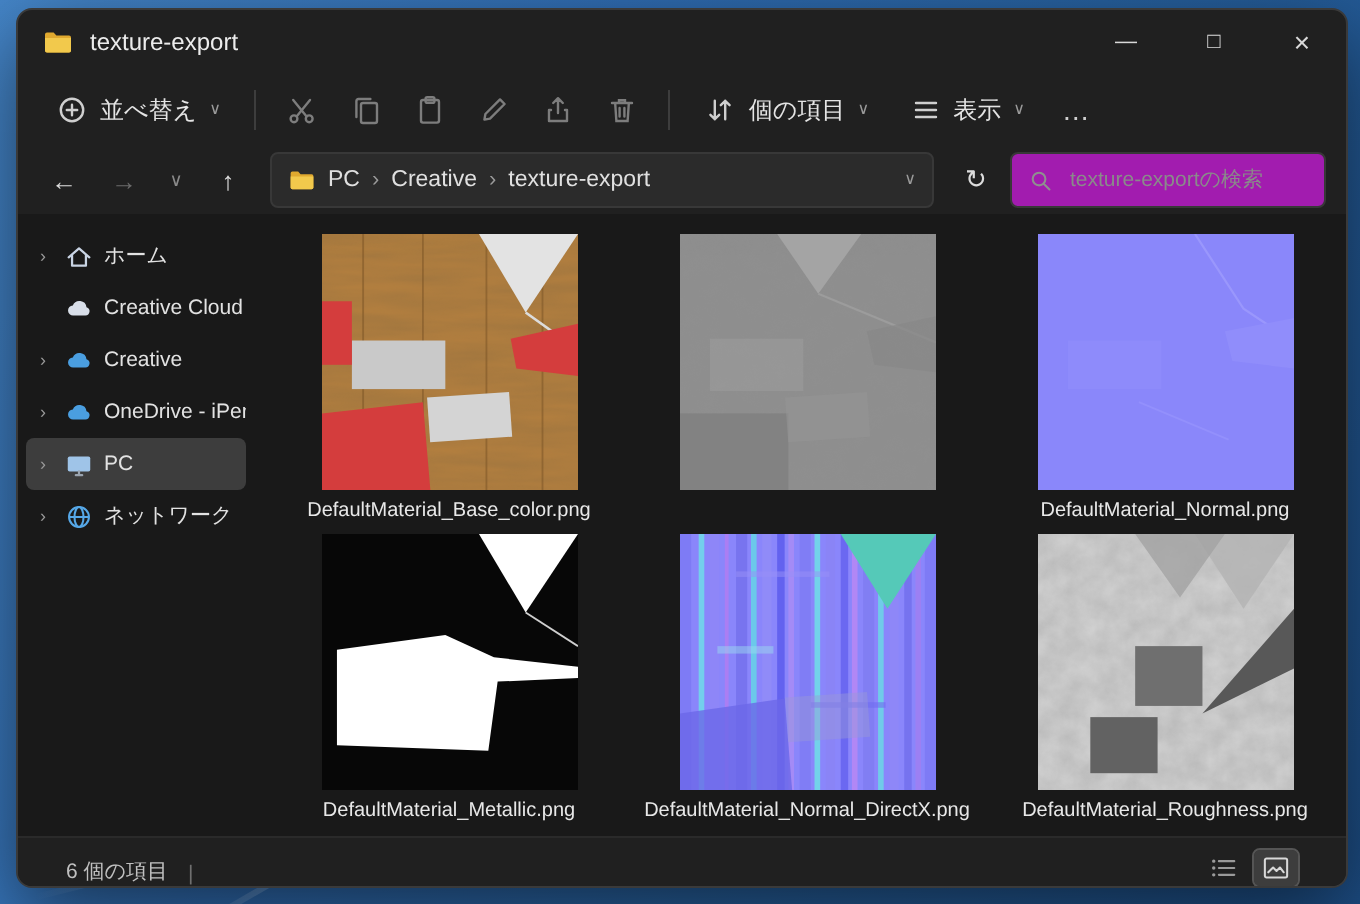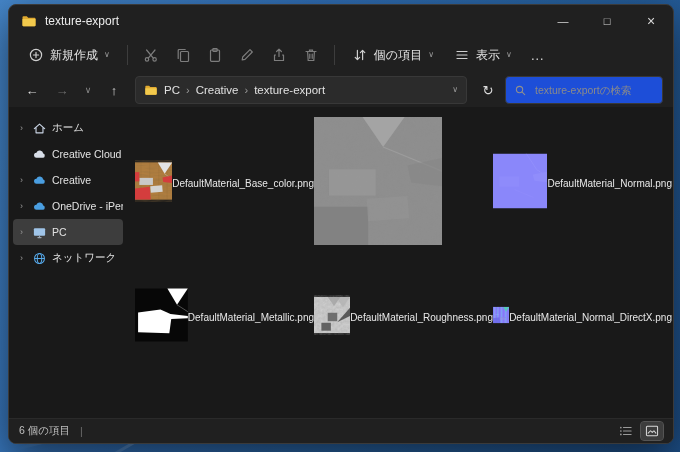--- a/index.html
+++ b/index.html
@@ -33,37 +33,37 @@
   .more-btn{font-size:14px;color:#cfcfcf;letter-spacing:1px;}
   
   .addressrow{height:34px;flex:none;display:flex;align-items:center;padding:0 10px;gap:4px;}
   .nav-btn{width:26px;height:26px;display:flex;align-items:center;justify-content:center;border-radius:4px;font-size:13px;color:#dcdcdc;}
   .nav-btn.dim{color:#6b6b6b;}
   .nav-btn.small{font-size:9px;width:18px;color:#8a8a8a;}
   .addressbar{flex:1;height:26px;background:#2b2b2b;border:1px solid #383838;border-radius:4px;display:flex;align-items:center;gap:6px;padding:0 8px;font-size:11.5px;color:#e0e0e0;margin:0 4px;min-width:0;}
   .crumb{white-space:nowrap;}
   .crumb-sep{color:#9a9a9a;font-size:11px;}
   .addr-spacer{flex:1;}
-  .searchbox{width:140px;height:26px;background:#1d4ed8;border:1px solid #383838;border-radius:4px;display:flex;align-items:center;gap:6px;padding:0 8px;flex:none;}
+  .searchbox{width:140px;height:26px;background:#a21caf;border:1px solid #383838;border-radius:4px;display:flex;align-items:center;gap:6px;padding:0 8px;flex:none;}
   .searchbox input{flex:1;min-width:0;background:transparent;border:none;outline:none;color:#cfcfcf;font-size:10.5px;font-family:inherit;}
   .searchbox input::placeholder{color:#8a8a8a;}
   
   .bodyarea{flex:1;display:flex;background:#191919;min-height:0;}
   .sidebar{width:118px;flex:none;padding-top:8px;font-size:10.5px;}
   .side-item{height:26px;display:flex;align-items:center;gap:5px;margin:0 4px;padding-left:4px;border-radius:4px;white-space:nowrap;overflow:hidden;color:#e2e2e2;}
   .side-item.selected{background:#3d3d3d;}
   .side-chev{width:9px;font-size:9px;color:#9a9a9a;flex:none;text-align:center;}
   .side-ico{width:16px;height:16px;flex:none;display:flex;align-items:center;justify-content:center;}
   
   .content{flex:1;padding:10px 0 0 8px;display:grid;grid-template-columns:repeat(3,179px);grid-auto-rows:min-content;row-gap:6px;align-content:start;overflow:hidden;}
-  .file-item{display:flex;flex-direction:row;align-items:center;}
+  .file-item{display:flex;flex-direction:column;align-items:center;}
   .thumb{width:128px;height:128px;display:block;}
   .fname{margin-top:5px;font-size:10px;color:#e8e8e8;white-space:nowrap;}
   
-  .statusbar{height:24px;flex:none;display:flex;align-items:center;padding:0 10px;font-size:10.5px;color:#c0c0c0;border-top:1px solid #2a2a2a;background:#202020;}
+  .statusbar{height:24px;flex:none;display:flex;align-items:flex-end;padding:0 24px;font-size:10.5px;color:#c0c0c0;border-top:1px solid #2a2a2a;background:#202020;}
   .status-sep{margin-left:10px;color:#6f6f6f;}
   .status-right{margin-left:auto;display:flex;gap:4px;}
   .view-toggle{width:22px;height:18px;display:flex;align-items:center;justify-content:center;border-radius:3px;}
   .view-toggle.active{background:#3d3d3d;outline:1px solid #555;}
   svg{display:block;}
 </style>
 </head>
 <body>
 
 <svg width="0" height="0" style="position:absolute">
@@ -100,21 +100,21 @@
   </div>
 
   <div class="commandbar">
     <div class="cmd-btn">
       <span>
         <svg width="16" height="16" viewBox="0 0 16 16" fill="none" stroke="#cfcfcf" stroke-width="1.2" stroke-linecap="round">
             <circle cx="8" cy="8" r="5.6"></circle>
             <path d="M8 5.4v5.2M5.4 8h5.2"></path>
           </svg>
       </span>
-      <span>新規作成</span>
+      <span>並べ替え</span>
       <span class="chev">∨</span>
     </div>
     <div class="tb-sep"></div>
     <div class="icon-btn">
       <svg width="16" height="16" viewBox="0 0 16 16" fill="none" stroke="#7d7d7d" stroke-width="1.2" stroke-linecap="round">
           <circle cx="4" cy="12.4" r="1.7"></circle>
           <circle cx="11.6" cy="12.4" r="1.7"></circle>
           <path d="M5.3 11.2 12 3M10.3 11.2 3.6 3"></path>
         </svg>
     </div>
@@ -312,33 +312,20 @@
       </div>
 
       <div class="file-item">
         <svg class="thumb" viewBox="0 0 137 137">
           <rect width="137" height="137" fill="#070707"></rect>
           <polygon points="84,0 137,0 109,42" fill="#ffffff"></polygon>
           <line x1="109" y1="42" x2="137" y2="60" stroke="#cfcfcf" stroke-width="1"></line>
           <polygon points="8,62 66,54 92,66 137,71 137,77 94,79 89,116 8,113" fill="#ffffff"></polygon>
         </svg>
         <div class="fname">DefaultMaterial_Metallic.png</div>
-      </div>
-
-      <div class="file-item">
-        <svg class="thumb" viewBox="0 0 137 137">
-          <rect width="137" height="137" fill="#d2d2d2"></rect>
-          <rect width="137" height="137" filter="url(#roughf)" opacity="0.55"></rect>
-          <polygon points="84,0 137,0 110,40" fill="#b4b4b4" opacity="0.85"></polygon>
-          <polygon points="52,0 100,0 76,34" fill="#a2a2a2" opacity="0.8"></polygon>
-          <rect x="52" y="60" width="36" height="32" fill="#6f6f6f"></rect>
-          <rect x="28" y="98" width="36" height="30" fill="#626262"></rect>
-          <polygon points="88,96 137,40 137,72" fill="#585858"></polygon>
-        </svg>
-        <div class="fname">DefaultMaterial_Roughness.png</div>
       </div>
 
       <div class="file-item">
         <svg class="thumb" viewBox="0 0 137 137">
           <rect width="137" height="137" fill="#8a86fb"></rect>
           <g opacity="0.85">
             <rect x="0" y="0" width="6" height="137" fill="#7d7af4"></rect>
               <rect x="10" y="0" width="3" height="137" fill="#6fdcea"></rect>
             <rect x="16" y="0" width="5" height="137" fill="#8f86f8"></rect>
               <rect x="24" y="0" width="2" height="137" fill="#b07df2"></rect>
@@ -362,20 +349,33 @@
           <rect x="20" y="60" width="30" height="4" fill="#9ad8f0" opacity="0.5"></rect>
           <rect x="70" y="90" width="40" height="3" fill="#6f6cf0" opacity="0.6"></rect>
           <rect x="30" y="20" width="50" height="3" fill="#978ff8" opacity="0.5"></rect>
           <polygon points="86,0 137,0 111,40" fill="#55c9b8"></polygon>
           <polygon points="0,96 56,88 60,137 0,137" fill="#6b68e8" opacity="0.8"></polygon>
           <rect x="57" y="86" width="44" height="24" fill="#9a9ad8" opacity="0.45" transform="rotate(-4 79 98)"></rect>
         </svg>
         <div class="fname">DefaultMaterial_Normal_DirectX.png</div>
       </div>
 
+      <div class="file-item">
+        <svg class="thumb" viewBox="0 0 137 137">
+          <rect width="137" height="137" fill="#d2d2d2"></rect>
+          <rect width="137" height="137" filter="url(#roughf)" opacity="0.55"></rect>
+          <polygon points="84,0 137,0 110,40" fill="#b4b4b4" opacity="0.85"></polygon>
+          <polygon points="52,0 100,0 76,34" fill="#a2a2a2" opacity="0.8"></polygon>
+          <rect x="52" y="60" width="36" height="32" fill="#6f6f6f"></rect>
+          <rect x="28" y="98" width="36" height="30" fill="#626262"></rect>
+          <polygon points="88,96 137,40 137,72" fill="#585858"></polygon>
+        </svg>
+        <div class="fname">DefaultMaterial_Roughness.png</div>
+      </div>
+
     </div>
   </div>
 
   <div class="statusbar">
     <span>6 個の項目</span>
     <span class="status-sep">|</span>
     <div class="status-right">
       <div class="view-toggle">
         <svg width="14" height="12" viewBox="0 0 16 14" fill="none" stroke="#9a9a9a" stroke-width="1.2" stroke-linecap="round">
             <path d="M5 3h9M5 7h9M5 11h9"></path>

